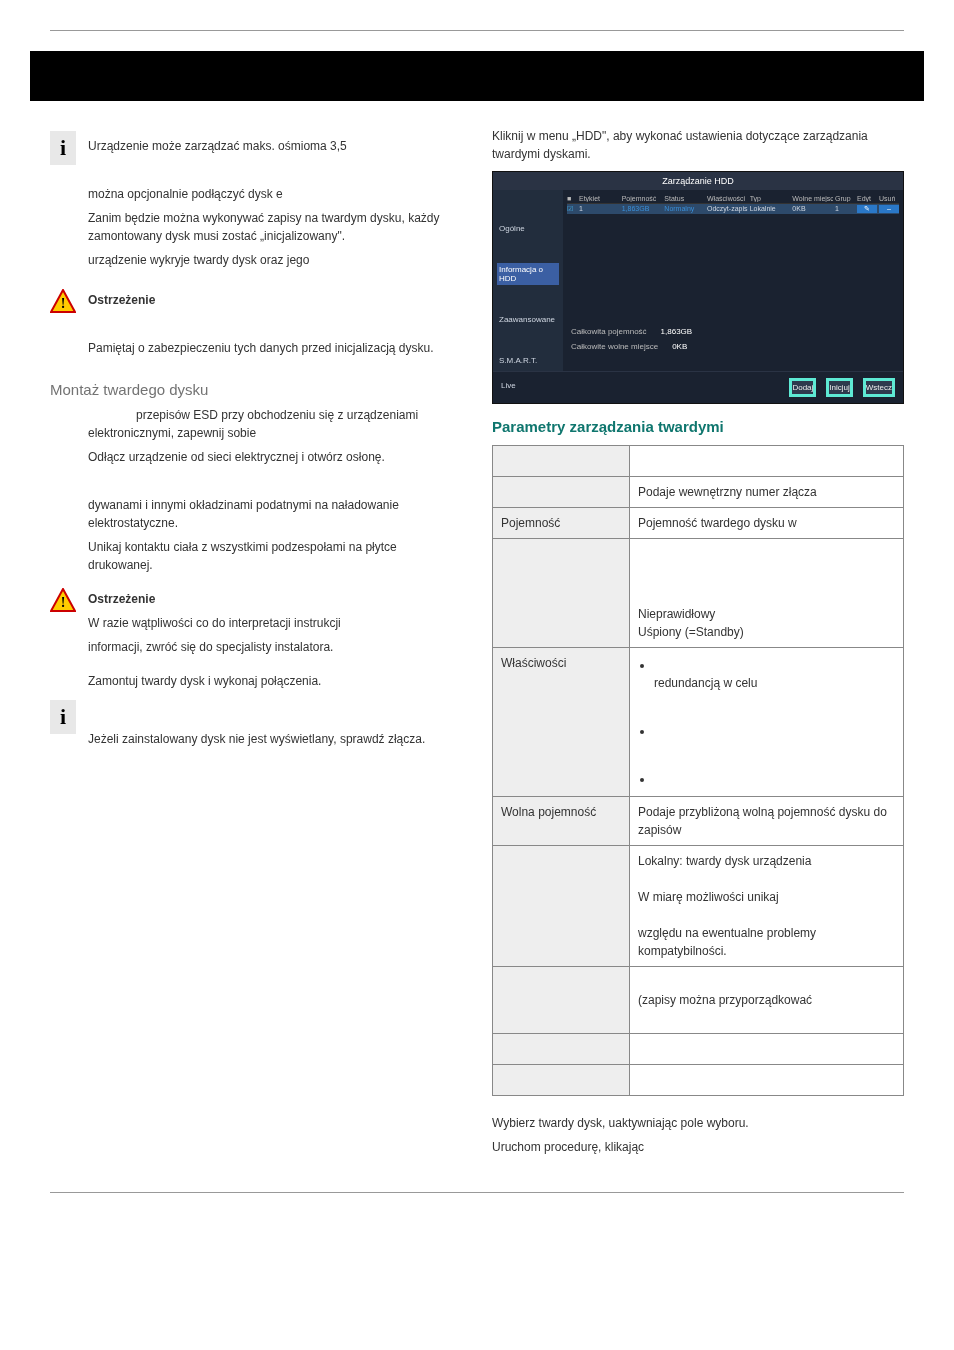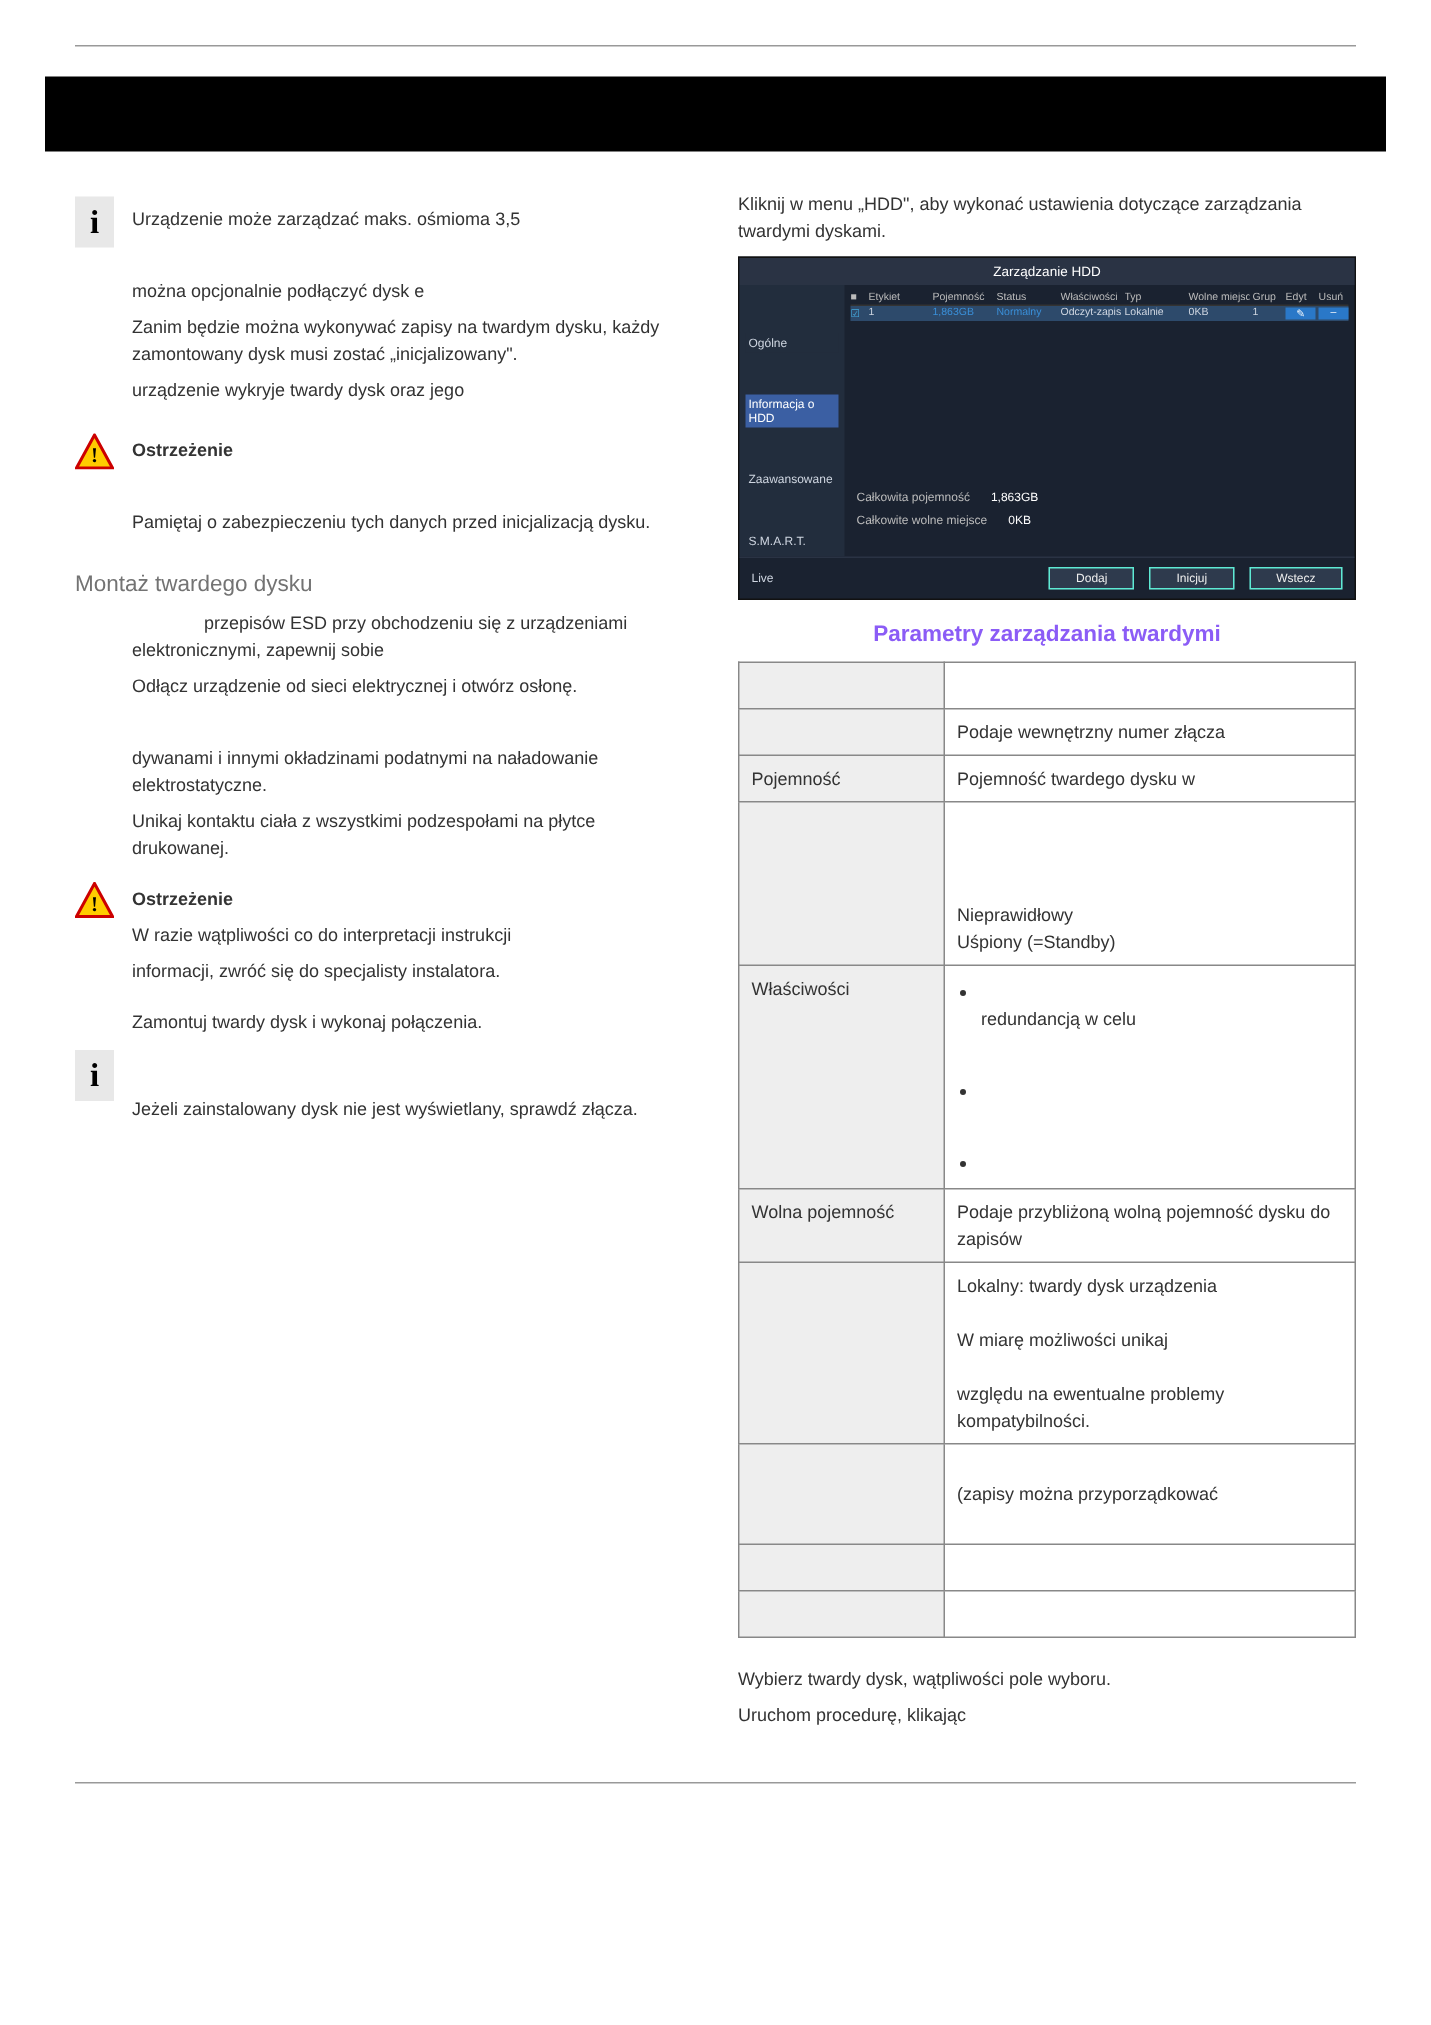--- a/index.html
+++ b/index.html
@@ -58,25 +58,24 @@
     line-height: 1.5;
   }
   .bold { font-weight: bold; }
   h2.section {
     font-size: 15px;
     font-weight: normal;
     margin: 18px 0 8px 0;
     color: #737373;
   }
   h2.red {
-    color: #8b5cf6;
+    color: #0f766e;
     font-size: 15px;
     font-weight: bold;
     margin: 12px 0 10px 0;
-    text-align: center;
   }
   p { margin: 6px 0; line-height: 1.5; }
   .indent { margin-left: 38px; }
   .hdd-img {
     width: 100%;
     background: #1a2230;
     color: #cfd6e1;
     font-size: 8px;
     border: 1px solid #111;
     box-sizing: border-box;
@@ -123,22 +122,22 @@
   .hdd-footer {
     display: flex;
     justify-content: flex-end;
     gap: 10px;
     padding: 6px 8px;
     border-top: 1px solid #2a3344;
   }
   .hdd-footer .lbl { margin-right:auto; padding-top:3px;}
   .hdd-btn {
     background: #2e3a4d;
-    border: 1px solid #5eead4;
-    padding: 2px 17px;
+    border: 3px solid #5eead4;
+    padding: 2px 0;
     font-size: 8px;
     color: #eee;
   }
   table.params {
     width: 100%;
     border-collapse: collapse;
   }
   table.params td {
     border: 1px solid #888;
     padding: 6px 8px;
@@ -346,19 +345,19 @@
           <td class="left">&nbsp;</td>
               <td>&nbsp;</td>
         </tr>
         <tr>
           <td class="left">&nbsp;</td>
               <td>&nbsp;</td>
         </tr>
       </tbody>
         </table>
 
-      <p style="margin-top:18px;">Wybierz twardy dysk, wątpliwości pole wyboru.</p>
+      <p style="margin-top:18px;">Wybierz twardy dysk, uaktywniając pole wyboru.</p>
       <p>Uruchom procedurę, klikając</p>
     </div>
   </div>
 
   <div class="bottomline"></div>
 </div>
 
 </body></html>

